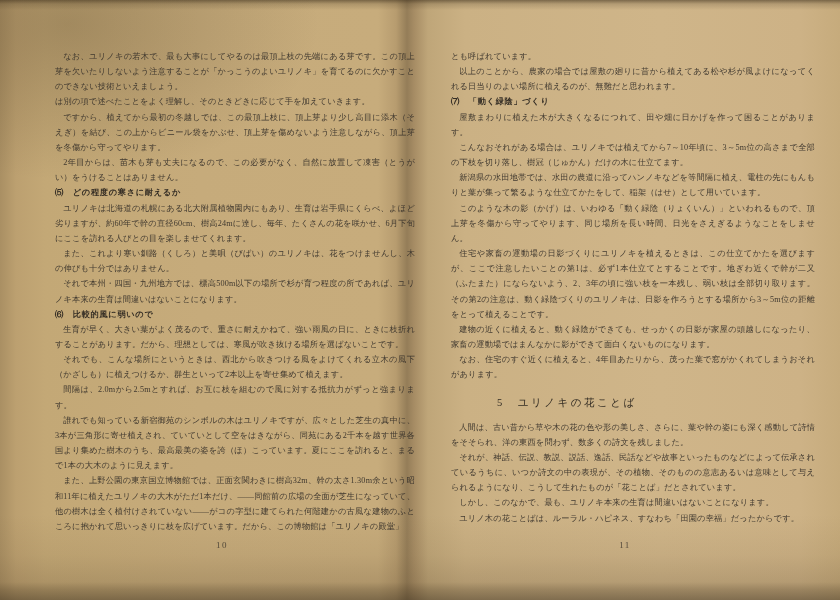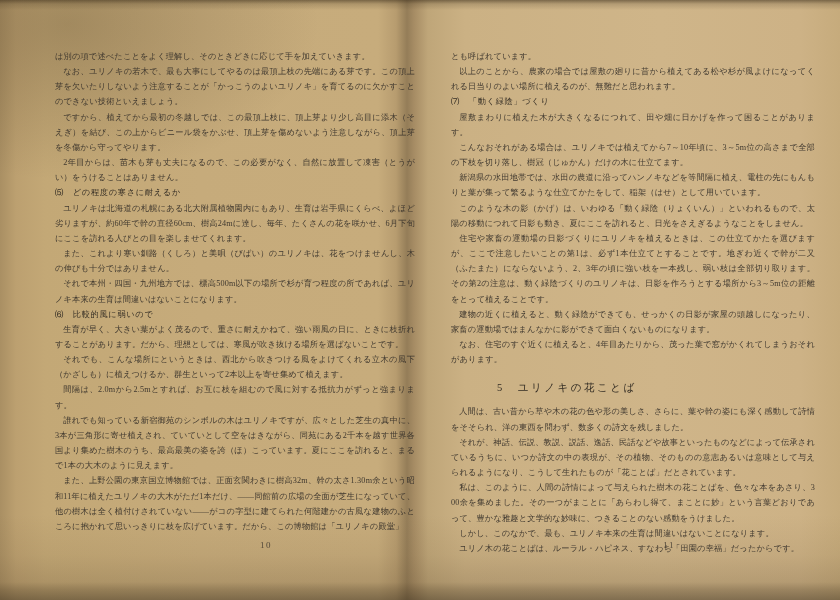--- a/index.html
+++ b/index.html
@@ -29,40 +29,40 @@
   .page-text {
     position:absolute; top:49px;
     font-size:8.2px; line-height:15.15px; letter-spacing:0.18px;
     color:rgba(56,50,42,0.94);
     text-align:justify;
   }
   .page-text.left  { left:55px;  width:360px; }
   .page-text.right { left:451px; width:364px; }
   .para { margin:0; text-align:justify; text-indent:1em; word-break:break-all; }
   .para.opening { text-indent:0; }
-  .para.heading { font-weight:normal; text-indent:0; color:rgba(46,40,32,0.96); letter-spacing:0.7px; }
+  .para.heading { font-weight:bold; text-indent:0; color:rgba(46,40,32,0.96); letter-spacing:0.7px; }
   .para.section {
     font-weight:normal; text-indent:0; color:rgba(46,40,32,0.97);
     font-size:10.5px; letter-spacing:2.5px;
     margin:13px 0 9px 46px;
   }
   .page-number {
-    position:absolute; top:540px; width:100px; text-align:right;
+    position:absolute; top:540px; width:100px; text-align:center;
     font-size:9px; letter-spacing:1.5px; color:rgba(62,55,46,0.85);
   }
   .page-number.left  { left:172px; }
   .page-number.right { left:575px; }
 </style>
 </head>
 <body>
 
 <div class="book">
   <div class="page-text left">
+      <p class="para body">なお、ユリノキの若木で、最も大事にしてやるのは最頂上枝の先端にある芽です。この頂上芽を欠いたりしないよう注意することが「かっこうのよいユリノキ」を育てるのに欠かすことのできない技術といえましょう。</p>
       <p class="para opening">は別の項で述べたことをよく理解し、そのときどきに応じて手を加えていきます。</p>
-      <p class="para body">なお、ユリノキの若木で、最も大事にしてやるのは最頂上枝の先端にある芽です。この頂上芽を欠いたりしないよう注意することが「かっこうのよいユリノキ」を育てるのに欠かすことのできない技術といえましょう。</p>
       <p class="para body">ですから、植えてから最初の冬越しでは、この最頂上枝に、頂上芽より少し高目に添木（そえぎ）を結び、この上からビニール袋をかぶせ、頂上芽を傷めないよう注意しながら、頂上芽を冬傷から守ってやります。</p>
       <p class="para body">2年目からは、苗木も芽も丈夫になるので、この必要がなく、自然に放置して凍害（とうがい）をうけることはありません。</p>
       <p class="para heading">⑸　どの程度の寒さに耐えるか</p>
       <p class="para body">ユリノキは北海道の札幌にある北大附属植物園内にもあり、生育は岩手県にくらべ、よほど劣りますが、約60年で幹の直径60cm、樹高24mに達し、毎年、たくさんの花を咲かせ、6月下旬にここを訪れる人びとの目を楽しませてくれます。</p>
       <p class="para body">また、これより寒い釧路（くしろ）と美唄（びばい）のユリノキは、花をつけませんし、木の伸びも十分ではありません。</p>
       <p class="para body">それで本州・四国・九州地方では、標高500m以下の場所で杉が育つ程度の所であれば、ユリノキ本来の生育は間違いはないことになります。</p>
       <p class="para heading">⑹　比較的風に弱いので</p>
       <p class="para body">生育が早く、大きい葉がよく茂るので、重さに耐えかねて、強い雨風の日に、ときに枝折れすることがあります。だから、理想としては、寒風が吹き抜ける場所を選ばないことです。</p>
       <p class="para body">それでも、こんな場所にというときは、西北から吹きつける風をよけてくれる立木の風下（かざしも）に植えつけるか、群生といって2本以上を寄せ集めて植えます。</p>
       <p class="para body">間隔は、2.0mから2.5mとすれば、お互に枝を組むので風に対する抵抗力がずっと強まります。</p>
@@ -70,28 +70,27 @@
       <p class="para body">また、上野公園の東京国立博物館では、正面玄関わきに樹高32m、幹の太さ1.30m余という昭和11年に植えたユリノキの大木がただ1本だけ、――同館前の広場の全面が芝生になっていて、他の樹木は全く植付けされていない――がコの字型に建てられた何階建かの古風な建物のふところに抱かれて思いっきりに枝を広げています。だから、この博物館は「ユリノキの殿堂」</p>
     </div>
 
   <div class="page-text right">
       <p class="para opening">とも呼ばれています。</p>
       <p class="para body">以上のことから、農家の場合では屋敷の廻りに昔から植えてある松や杉が風よけになってくれる日当りのよい場所に植えるのが、無難だと思われます。</p>
       <p class="para heading">⑺　「動く緑陰」づくり</p>
       <p class="para body">屋敷まわりに植えた木が大きくなるにつれて、田や畑に日かげを作って困ることがあります。</p>
       <p class="para body">こんなおそれがある場合は、ユリノキでは植えてから7～10年頃に、3～5m位の高さまで全部の下枝を切り落し、樹冠（じゅかん）だけの木に仕立てます。</p>
       <p class="para body">新潟県の水田地帯では、水田の農道に沿ってハンノキなどを等間隔に植え、電柱の先にもんもりと葉が集って繁るような仕立てかたをして、稲架（はせ）として用いています。</p>
-      <p class="para body">このような木の影（かげ）は、いわゆる「動く緑陰（りょくいん）」といわれるもので、太陽の移動につれて日影も動き、夏にここを訪れると、日光をさえぎるようなことをしません。</p>
+      <p class="para body">このような木の影（かげ）は、いわゆる「動く緑陰（りょくいん）」といわれるもので、頂上芽を冬傷から守ってやります、同じ場所を長い時間、日光をさえぎるようなことをしません。</p>
       <p class="para body">住宅や家畜の運動場の日影づくりにユリノキを植えるときは、この仕立てかたを選びますが、ここで注意したいことの第1は、必ず1本仕立てとすることです。地ぎわ近くで幹が二又（ふたまた）にならないよう、2、3年の頃に強い枝を一本残し、弱い枝は全部切り取ります。その第2の注意は、動く緑陰づくりのユリノキは、日影を作ろうとする場所から3～5m位の距離をとって植えることです。</p>
       <p class="para body">建物の近くに植えると、動く緑陰ができても、せっかくの日影が家屋の頭越しになったり、家畜の運動場ではまんなかに影ができて面白くないものになります。</p>
       <p class="para body">なお、住宅のすぐ近くに植えると、4年目あたりから、茂った葉で窓がかくれてしまうおそれがあります。</p>
       <p class="para section">5　ユリノキの花ことば</p>
       <p class="para body">人間は、古い昔から草や木の花の色や形の美しさ、さらに、葉や幹の姿にも深く感動して詩情をそそられ、洋の東西を問わず、数多くの詩文を残しました。</p>
       <p class="para body">それが、神話、伝説、教説、説話、逸話、民話などや故事といったものなどによって伝承されているうちに、いつか詩文の中の表現が、その植物、そのものの意志あるいは意味として与えられるようになり、こうして生れたものが「花ことば」だとされています。</p>
-      <p class="para body">私は、このように、人間の詩情によって与えられた樹木の花ことばを、色々な本をあさり、300余を集めました。その一つがまことに「あらわし得て、まことに妙」という言葉どおりであって、豊かな雅趣と文学的な妙味に、つきることのない感動をうけました。</p>
       <p class="para body">しかし、このなかで、最も、ユリノキ本来の生育は間違いはないことになります。</p>
       <p class="para body">ユリノ木の花ことばは、ルーラル・ハピネス、すなわち「田園の幸福」だったからです。</p>
     </div>
 
   <div class="page-number left">10</div>
 
   <div class="page-number right">11</div>
 </div>
 
 </body></html>

